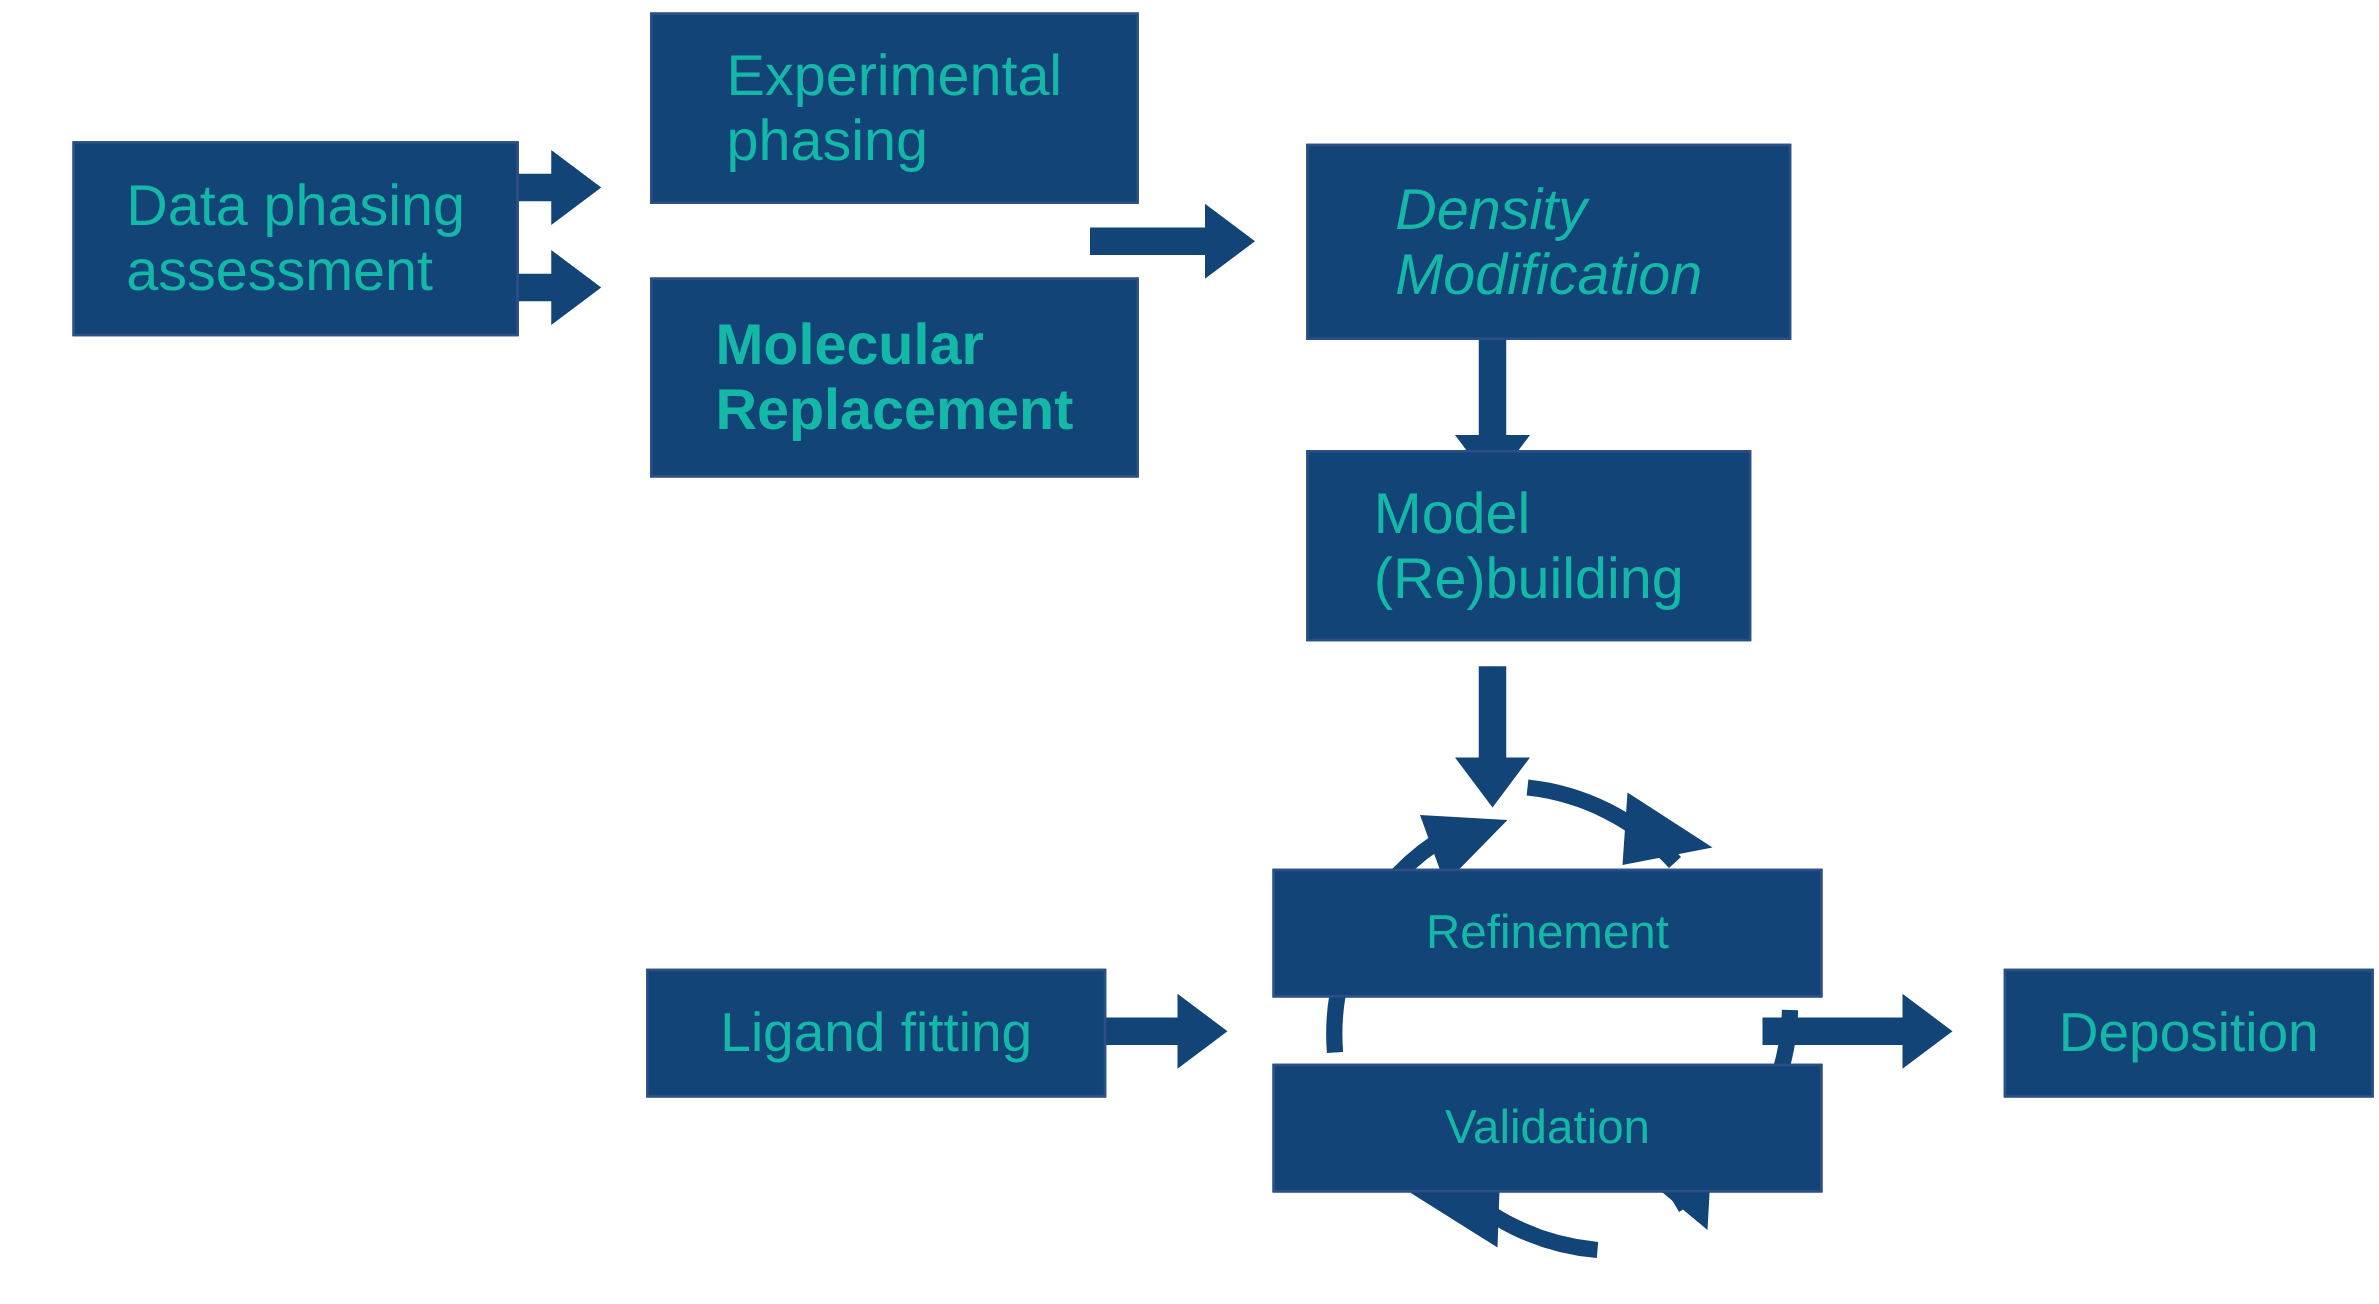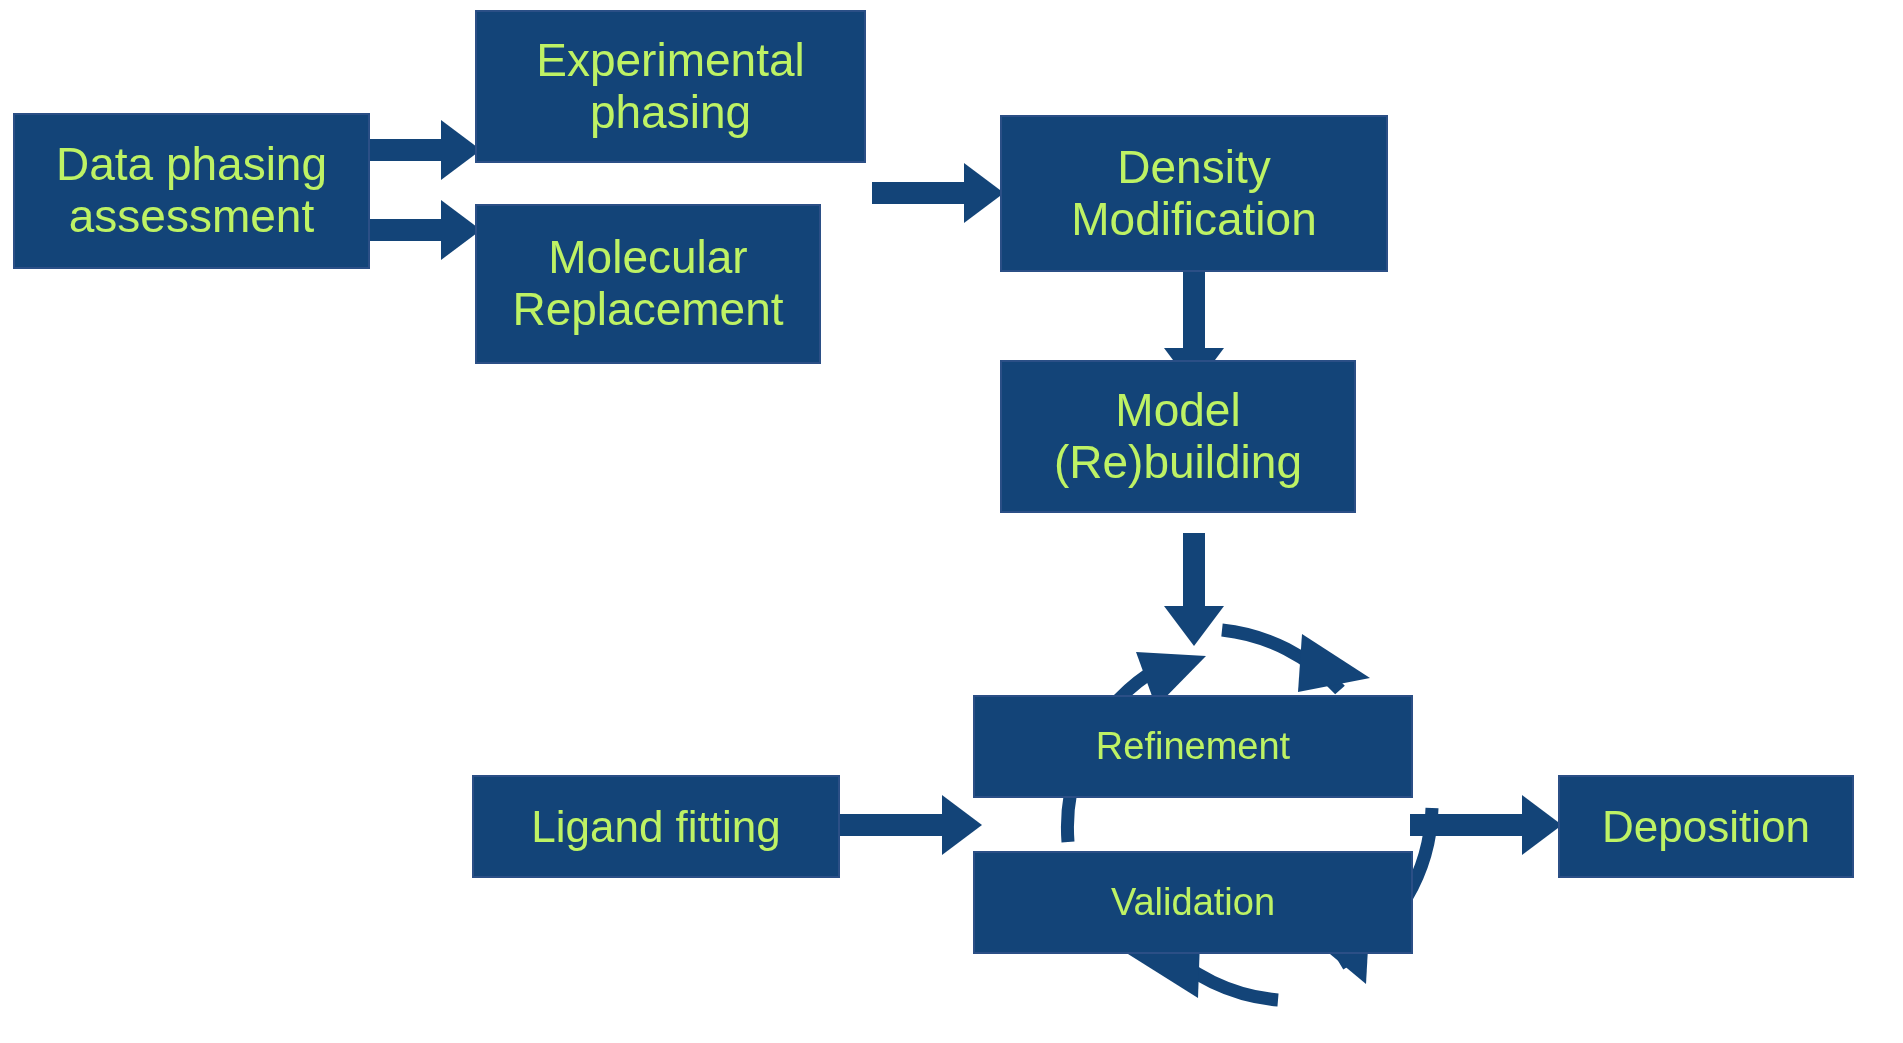--- a/index.html
+++ b/index.html
@@ -13,29 +13,29 @@
   #canvas {
     position: relative;
     width: 1903px;
     height: 1043px;
     background: #ffffff;
     overflow: hidden;
   }
   .node {
     position: absolute;
     background: #134478;
-    color: #bef264;
+    color: #14b8a6;
     display: flex;
     align-items: center;
     justify-content: center;
-    text-align: center;
     line-height: 1.12;
     box-sizing: border-box;
     border: 2px solid #2b4f86;
     z-index: 3;
+    margin-left: 45px;
   }
   .node-label {
     display: block;
     white-space: pre-line;
     padding: 0 6px;
   }
   .fs-lg { font-size: 46px; }
   .fs-md { font-size: 44px; }
   .fs-cycle { font-size: 38px; }
 
@@ -150,26 +150,26 @@
   <div class="node fs-lg" style="left:13px; top:113px; width:357px; height:156px;">
     <span class="node-label">Data phasing
 assessment</span>
   </div>
 
   <div class="node fs-lg" style="left:475px; top:10px; width:391px; height:153px;">
     <span class="node-label">Experimental
 phasing</span>
   </div>
 
-  <div class="node fs-lg" style="left:475px; top:204px; width:346px; height:160px;">
+  <div class="node fs-lg" style="left:475px; top:222px; width:391px; height:160px;font-weight:bold;">
     <span class="node-label">Molecular
 Replacement</span>
   </div>
 
-  <div class="node fs-lg" style="left:1000px; top:115px; width:388px; height:157px;">
+  <div class="node fs-lg" style="left:1000px; top:115px; width:388px; height:157px;font-style:italic;">
     <span class="node-label">Density
 Modification</span>
   </div>
 
   <div class="node fs-lg" style="left:1000px; top:360px; width:356px; height:153px;">
     <span class="node-label">Model
 (Re)building</span>
   </div>
 
   <div class="node fs-cycle" style="left:973px; top:695px; width:440px; height:103px;">

